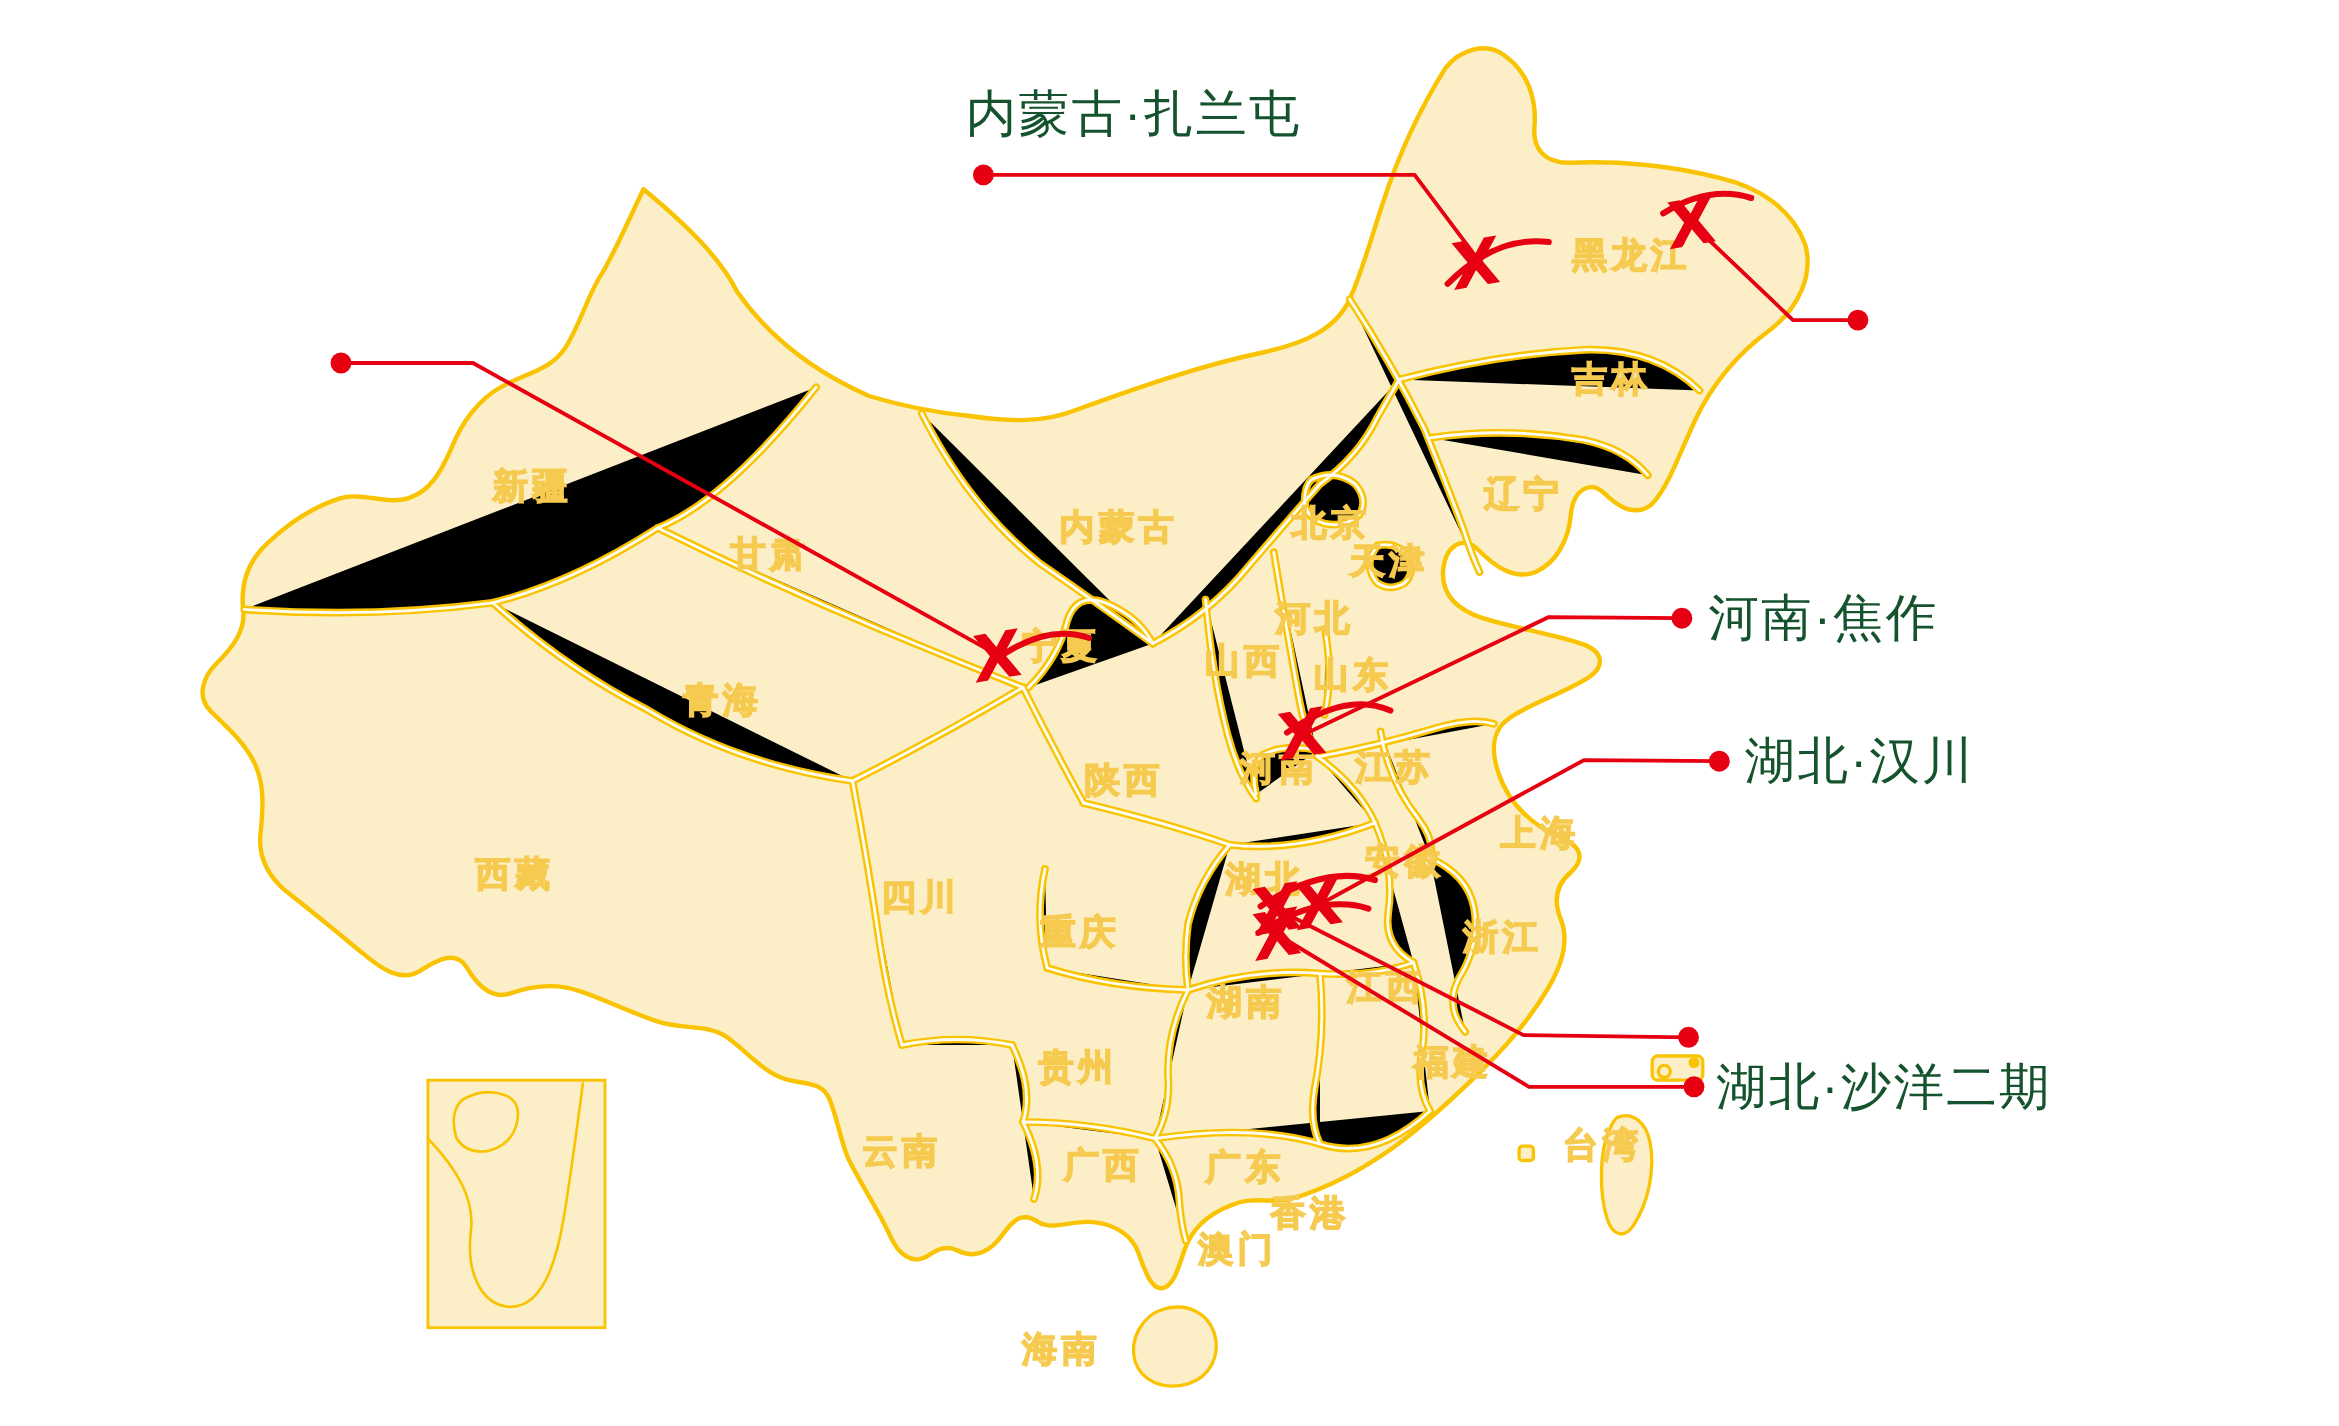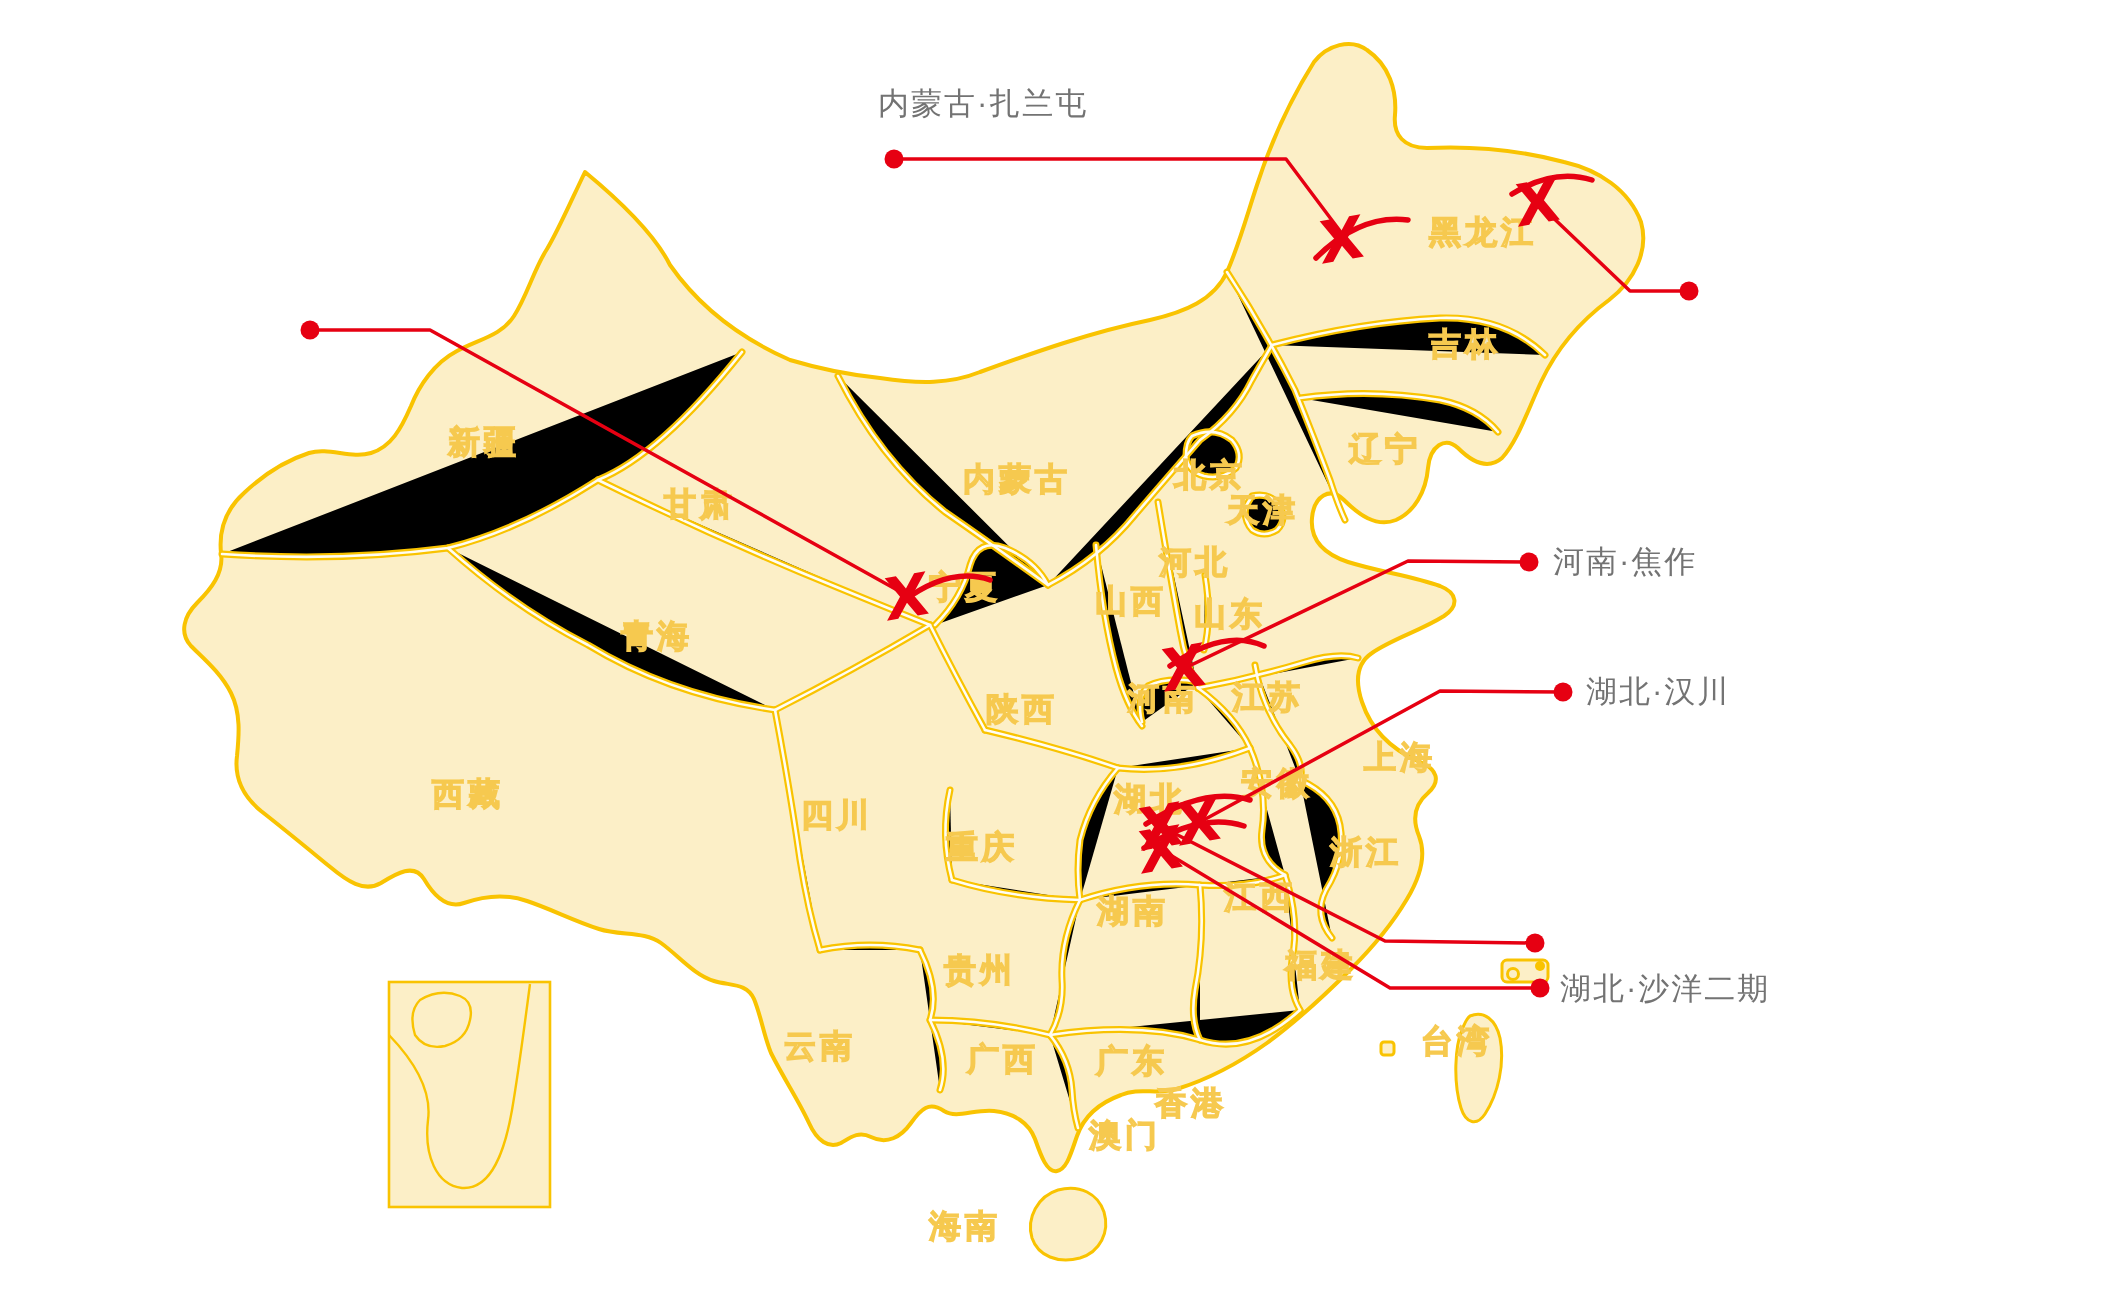--- a/index.html
+++ b/index.html
@@ -22,21 +22,21 @@
 
   
   .cline{fill:none;stroke:#E60012;stroke-width:3.5;stroke-linejoin:round;stroke-linecap:round;}
   .cdot{fill:#E60012;}
   .swoosh{fill:none;stroke:#E60012;stroke-width:5.5;stroke-linecap:round;}
   .xmark{fill:#E60012;font-size:58px;font-weight:bold;font-family:"DejaVu Sans","Liberation Sans",sans-serif;
          text-anchor:middle;}
 
   
   .callout{position:absolute;transform:translateY(-50%);white-space:nowrap;
-           font-size:31px;letter-spacing:2px;font-weight:500;color:#737373;}
+           font-size:46px;letter-spacing:2px;font-weight:500;color:#14532d;}
 </style>
 </head>
 <body>
 
 <div id="stage">
 
   <svg class="layer" viewBox="0 0 2126 1296">
 
     <path class="land" d="
       M585,172 C625,205 655,235 670,265 C700,308 740,338 790,360 C830,372 860,376 880,378

